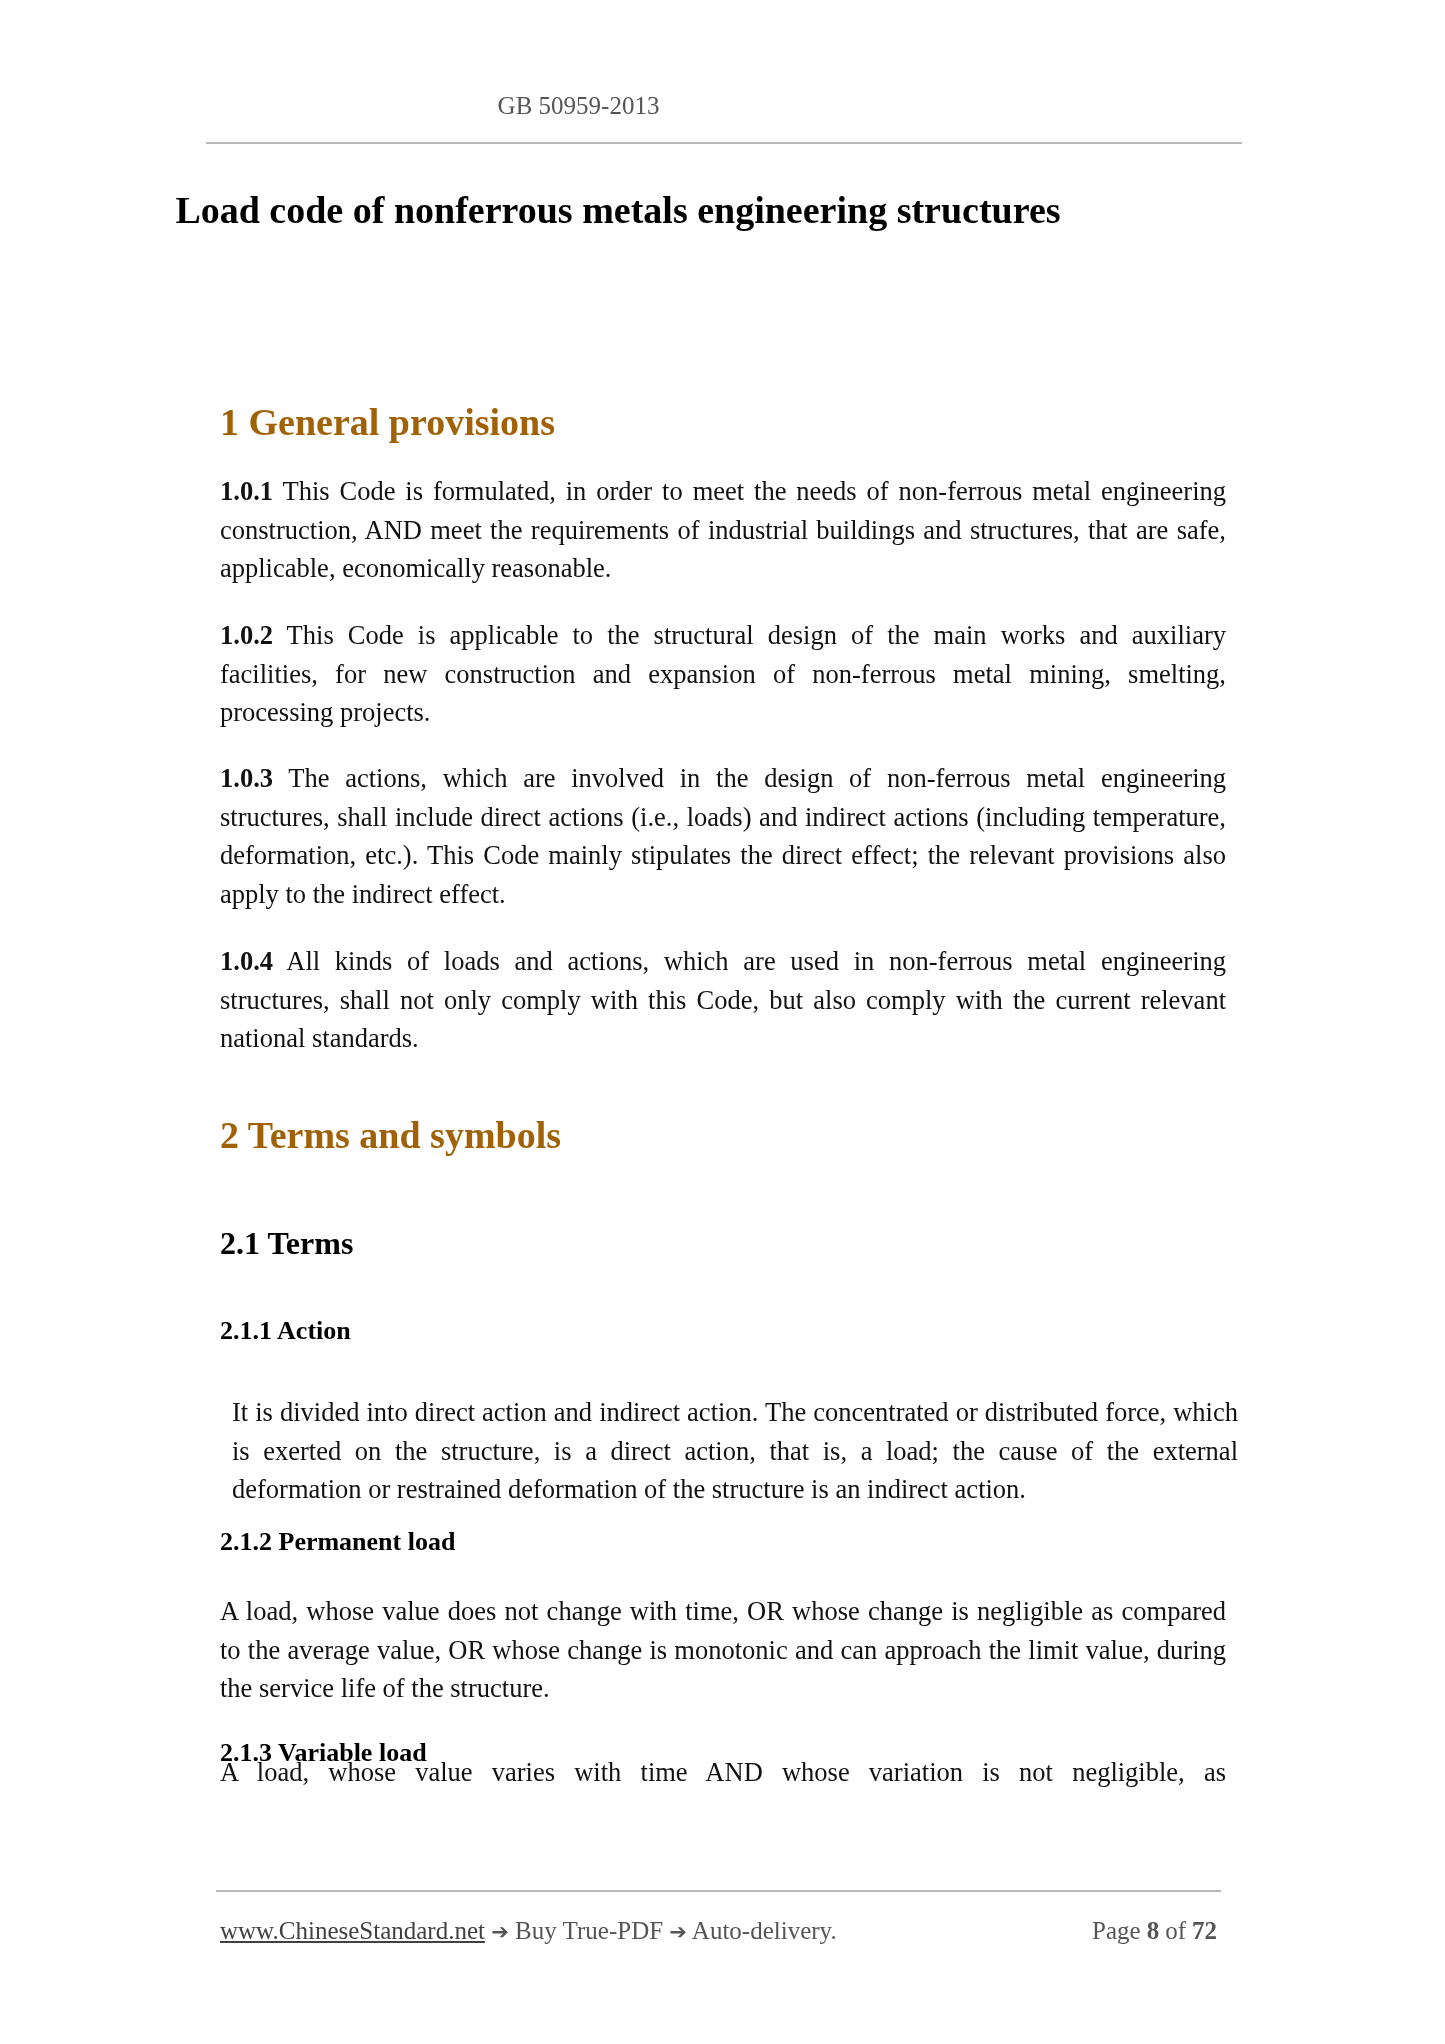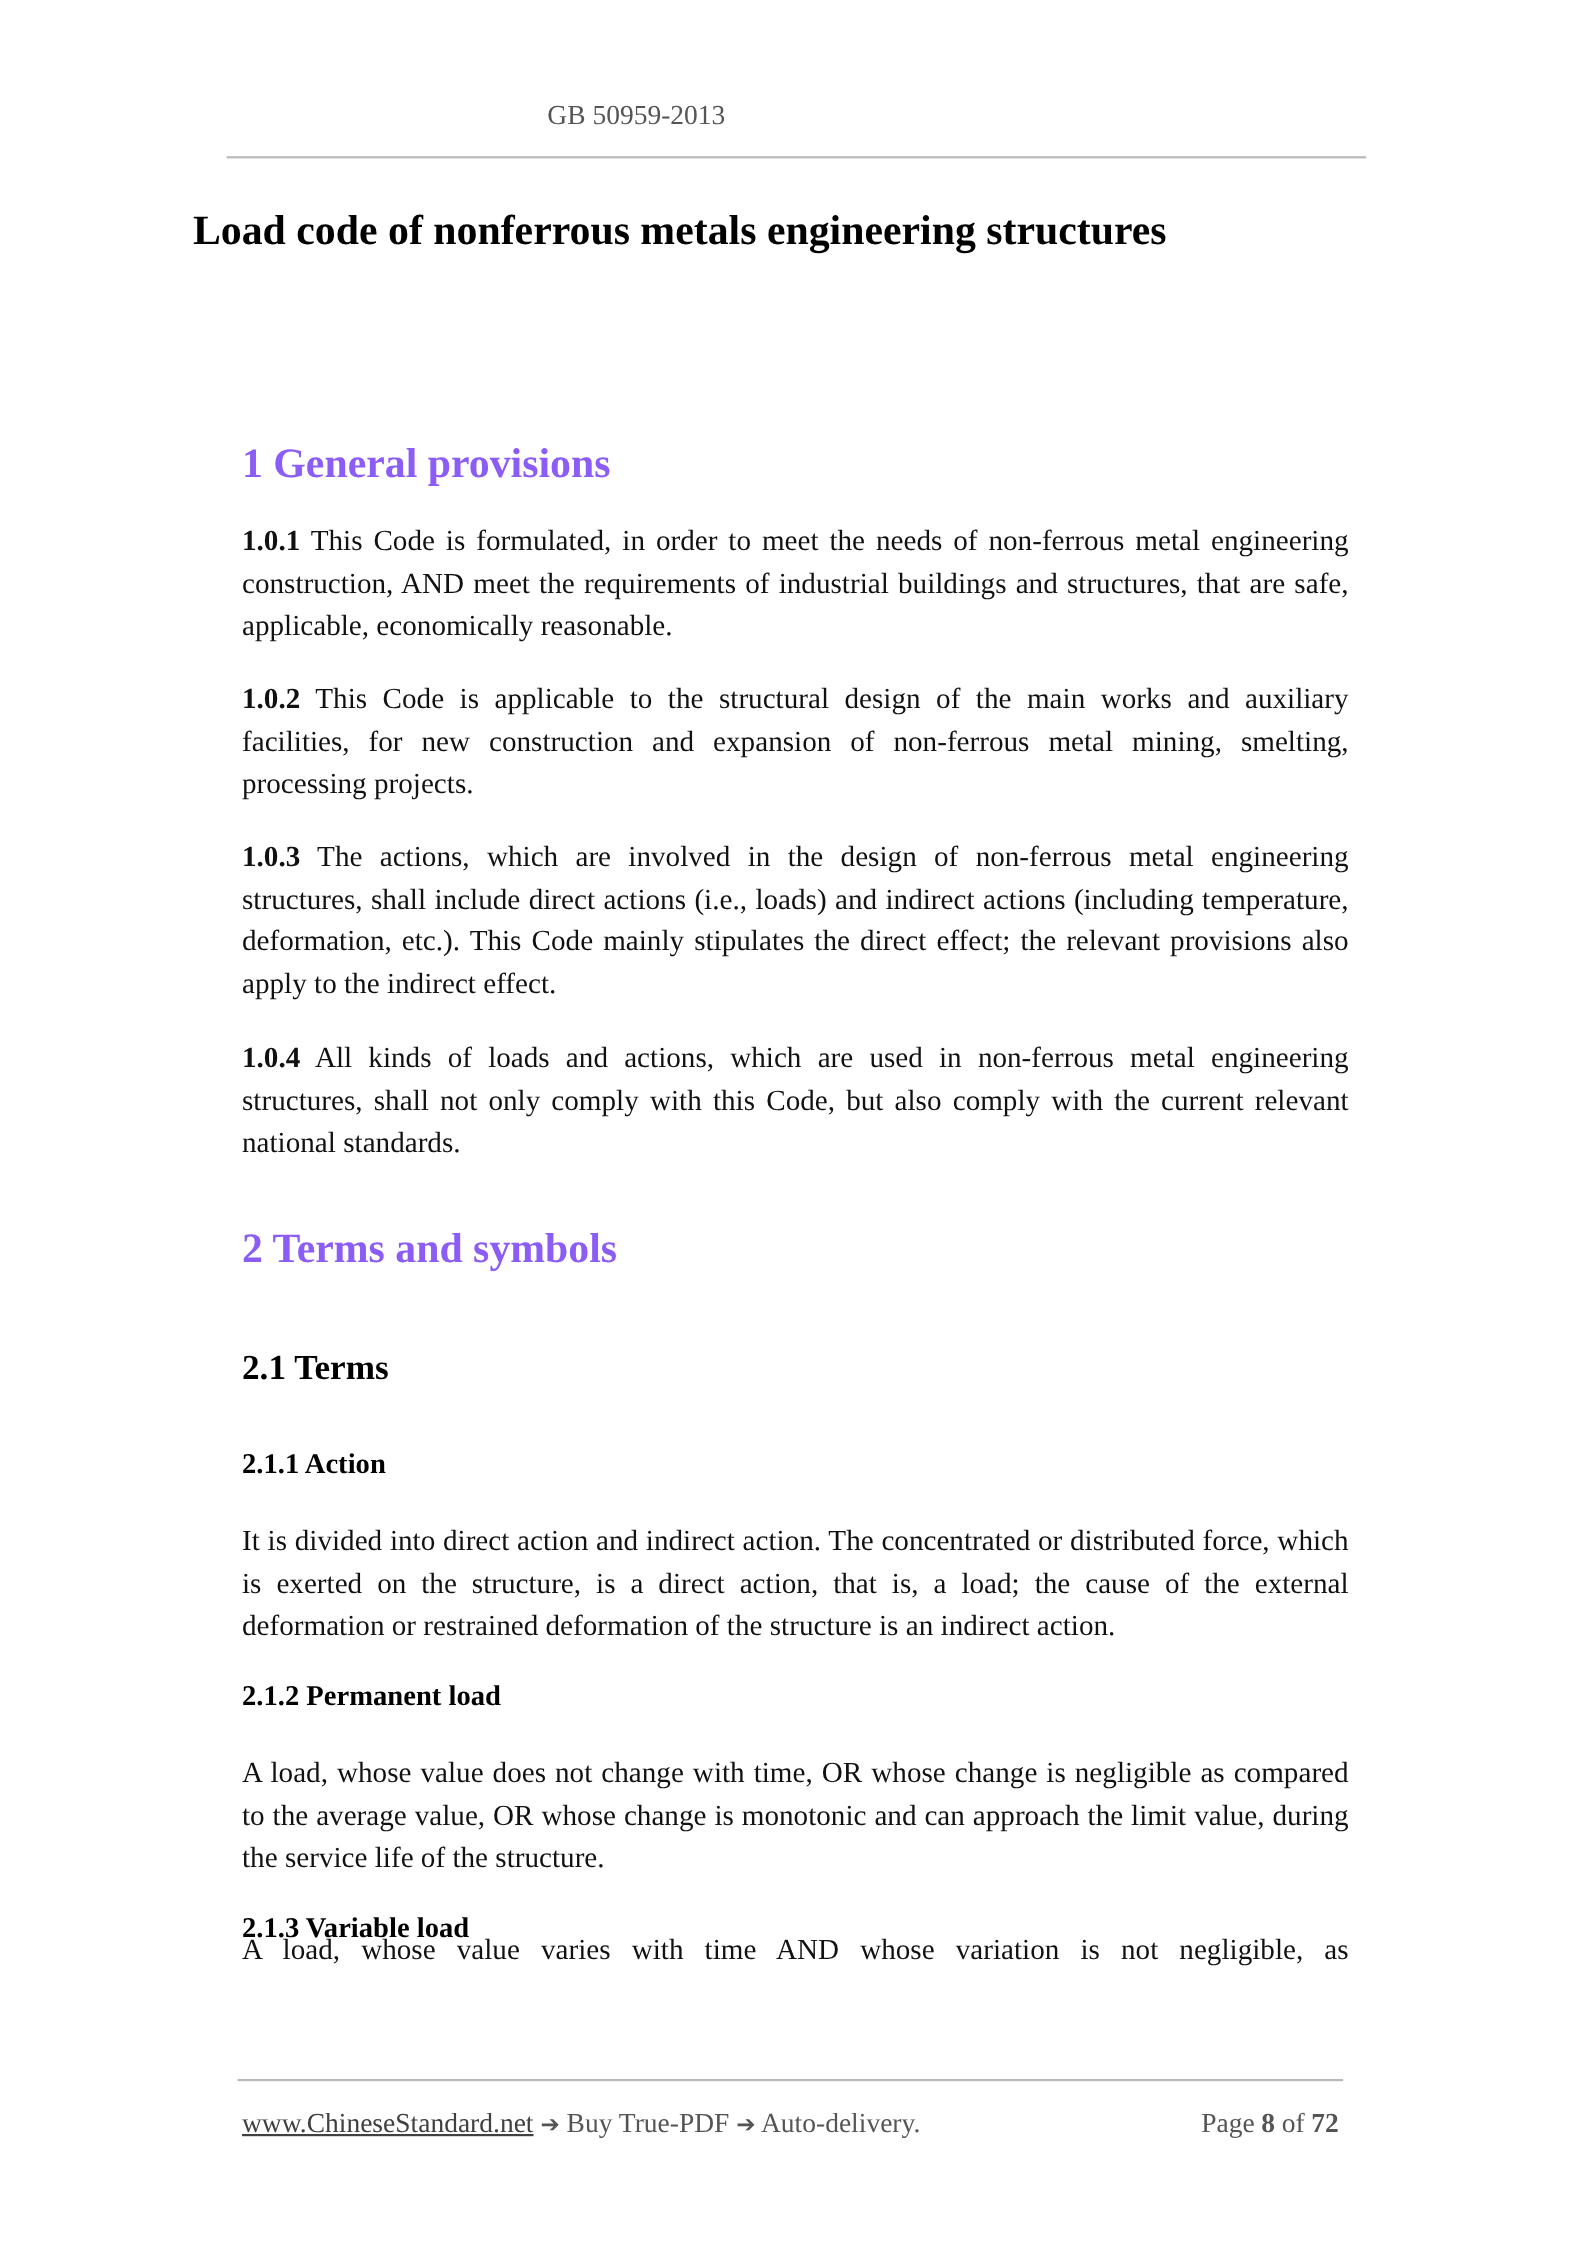--- a/index.html
+++ b/index.html
@@ -20,21 +20,21 @@
 
   .doc-title {
     position: absolute; left: 0; top: 188px; width: 1236px;
     text-align: center; font-size: 38px; font-weight: bold; color: #000;
   }
 
   .content {
     position: absolute; left: 220px; width: 1006px; top: 0;
   }
   .h1 {
-    position: absolute; left: 0; font-size: 38px; font-weight: bold; color: #8b5cf6; white-space: nowrap;
+    position: absolute; left: 0; font-size: 38px; font-weight: bold; color: #a16207; white-space: nowrap;
   }
   .h2 {
     position: absolute; left: 0; font-size: 32px; font-weight: bold; color: #000; white-space: nowrap;
   }
   .h3 {
     position: absolute; left: 0; font-size: 26px; font-weight: bold; color: #000; white-space: nowrap;
   }
   .para {
     position: absolute; left: 0; width: 1006px;
     font-size: 26.5px; line-height: 38.5px; text-align: justify; color: #111;
@@ -68,21 +68,21 @@
 
   <p class="para" style="top:759px;margin:0;"><span class="clause">1.0.3</span><span> The actions, which are involved in the design of non-ferrous metal engineering structures, shall include direct actions (i.e., loads) and indirect actions (including temperature, deformation, etc.). This Code mainly stipulates the direct effect; the relevant provisions also apply to the indirect effect.</span></p>
 
   <p class="para" style="top:942px;margin:0;"><span class="clause">1.0.4</span><span> All kinds of loads and actions, which are used in non-ferrous metal engineering structures, shall not only comply with this Code, but also comply with the current relevant national standards.</span></p>
 
   <div class="h1" style="top:1113px;font-family:Liberation Serif, serif;">2 Terms and symbols</div>
 
   <div class="h2" style="top:1225px;">2.1 Terms</div>
 
   <div class="h3" style="top:1316px;">2.1.1 Action</div>
-  <p class="para" style="top:1381px;margin:0;">It is divided into direct action and indirect action. The concentrated or distributed force, which is exerted on the structure, is a direct action, that is, a load; the cause of the external deformation or restrained deformation of the structure is an indirect action.</p>
+  <p class="para" style="top:1381px;margin:12px;">It is divided into direct action and indirect action. The concentrated or distributed force, which is exerted on the structure, is a direct action, that is, a load; the cause of the external deformation or restrained deformation of the structure is an indirect action.</p>
 
   <div class="h3" style="top:1527px;">2.1.2 Permanent load</div>
   <p class="para" style="top:1592px;margin:0;">A load, whose value does not change with time, OR whose change is negligible as compared to the average value, OR whose change is monotonic and can approach the limit value, during the service life of the structure.</p>
 
   <div class="h3" style="top:1738px;">2.1.3 Variable load</div>
   <p class="para" style="top:1753px;margin:0;text-align-last:justify;">A load, whose value varies with time AND whose variation is not negligible, as</p>
 </div>
 
 <div class="rule footer-rule"></div>
 

